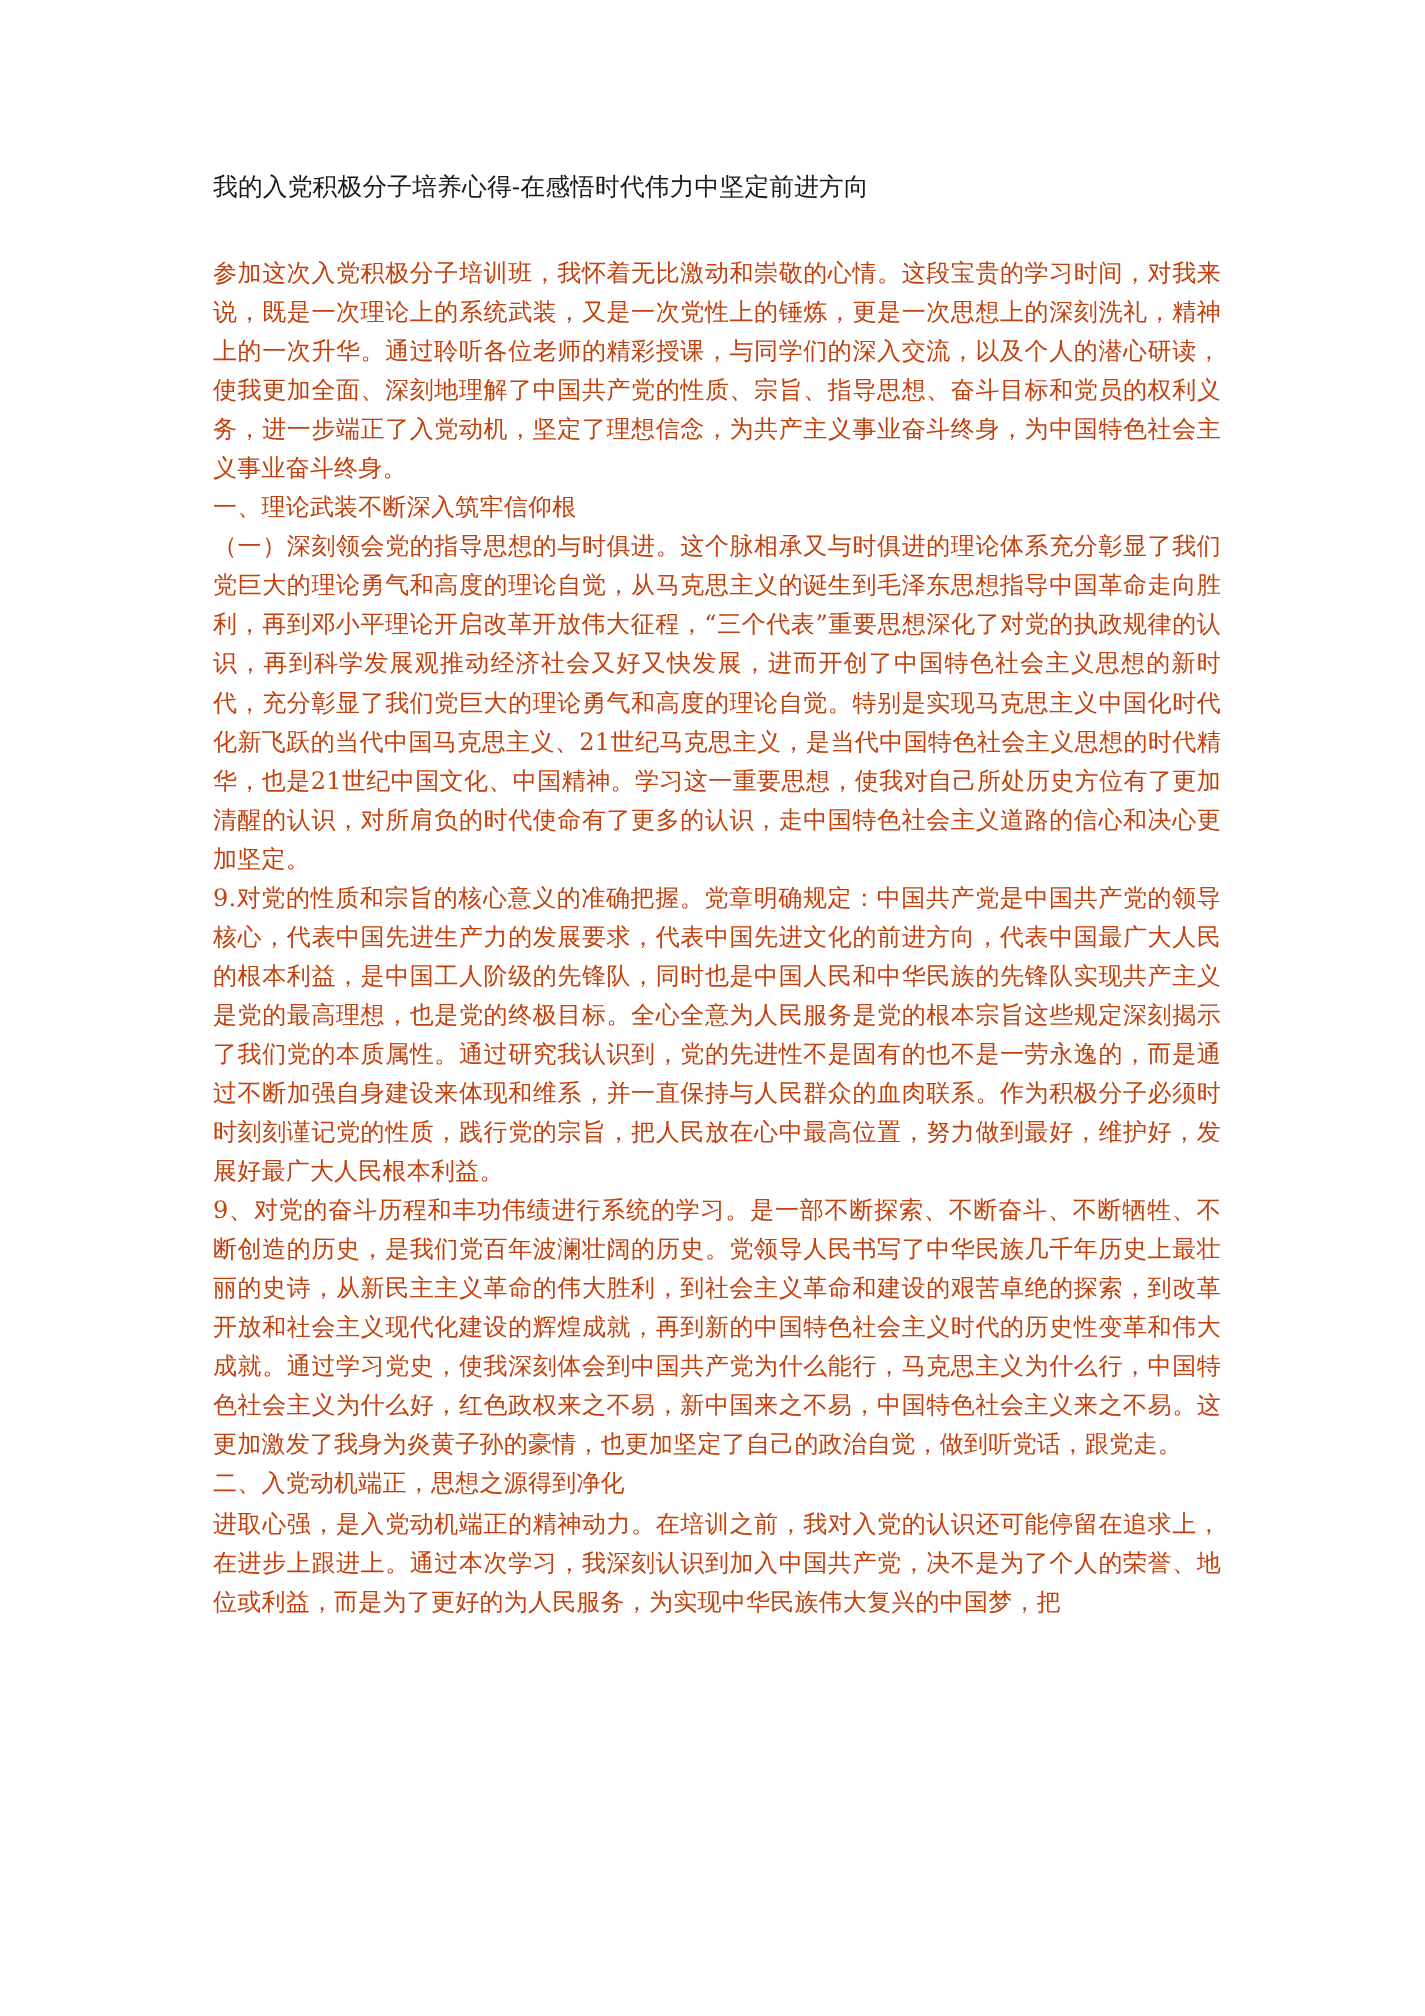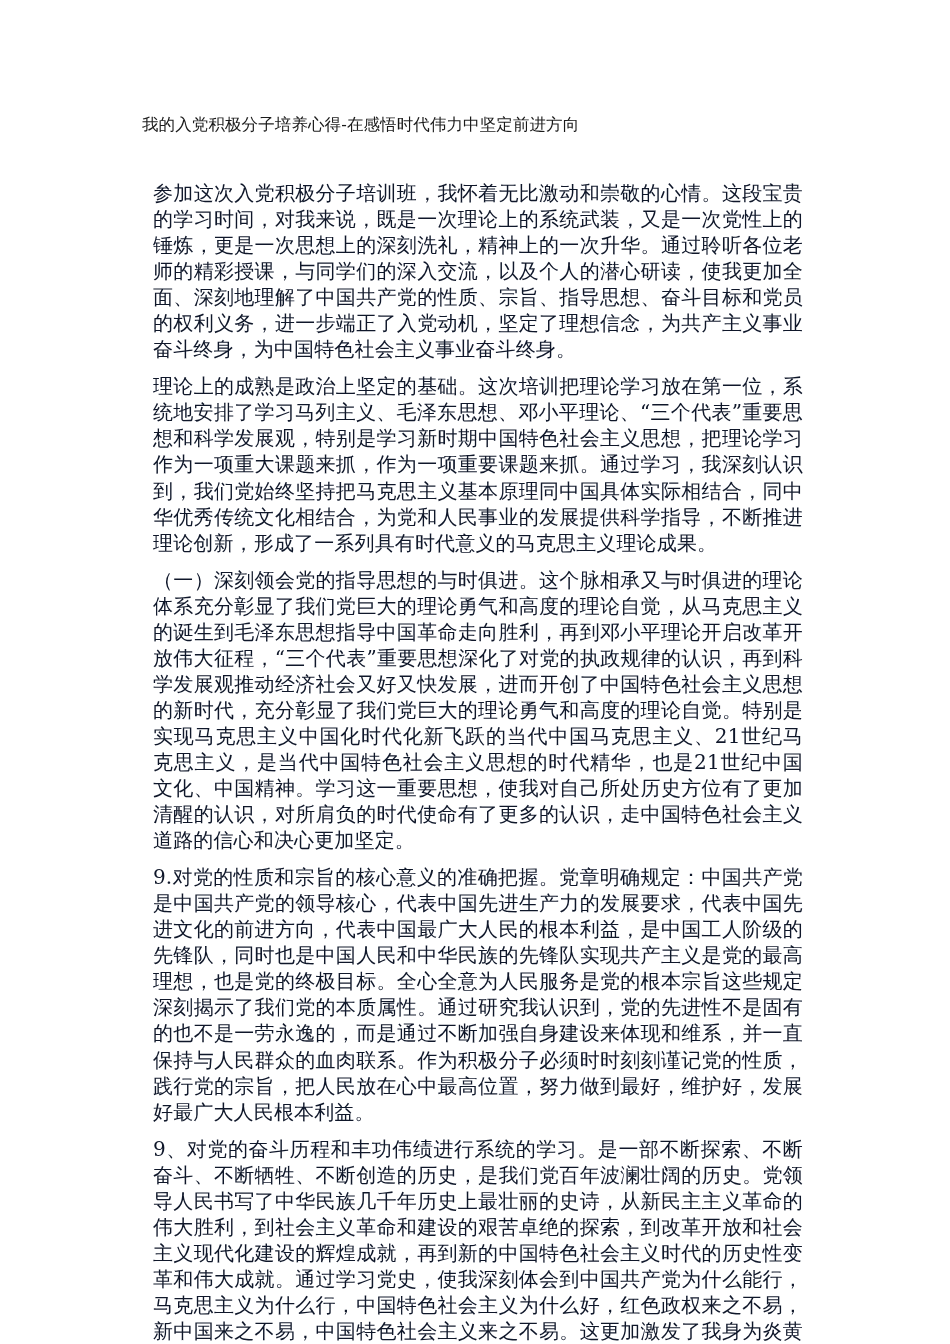--- a/index.html
+++ b/index.html
@@ -35,24 +35,24 @@
     letter-spacing: 0.1px;
     color: #1a1a1a;
     margin: 0;
     font-weight: normal;
     white-space: nowrap;
   }
   .title-gap {
     height: 31px;
   }
   .para {
-    font-size: 20px;
+    font-size: 16px;
     line-height: 26.05px;
-    color: #0f172a;
-    margin: 11px;
+    color: #c2410c;
+    margin: 0;
     text-align: justify;
     text-justify: inter-ideograph;
     word-break: break-all;
     letter-spacing: 0.15px;
   }
   .para.heading {
     text-align: left;
   }
 </style>
 </head>
@@ -60,26 +60,27 @@
 
 <div class="page">
   <div class="doc-body">
 
     <div class="doc-title">我的入党积极分子培养心得-在感悟时代伟力中坚定前进方向</div>
 
     <div class="title-gap"></div>
 
     <p class="para">参加这次入党积极分子培训班，我怀着无比激动和崇敬的心情。这段宝贵的学习时间，对我来说，既是一次理论上的系统武装，又是一次党性上的锤炼，更是一次思想上的深刻洗礼，精神上的一次升华。通过聆听各位老师的精彩授课，与同学们的深入交流，以及个人的潜心研读，使我更加全面、深刻地理解了中国共产党的性质、宗旨、指导思想、奋斗目标和党员的权利义务，进一步端正了入党动机，坚定了理想信念，为共产主义事业奋斗终身，为中国特色社会主义事业奋斗终身。</p>
 
+    <p class="para heading">一、理论武装不断深入筑牢信仰根</p>
 
-    <p class="para">理论上的成熟是政治上坚定的基础。这次培训把理论学习放在第一位，系统地安排了学习马列主义、毛泽东思想、邓小平理论、“三个代表”重要思想和科学发展观，特别是学习新时期中国特色社会主义思想，把理论学习作为一项重大课题来抓，作为一项重要课题来抓。通过学习，我深刻认识到，我们党始终坚持把马克思主义基本原理同中国具体实际相结合，同中华优秀传统文化相结合，为党和人民事业的发展提供科学指导，不断推进理论创新，形成了一系列具有时代意义的马克思主义理论成果。</p>
 
     <p class="para">（一）深刻领会党的指导思想的与时俱进。这个脉相承又与时俱进的理论体系充分彰显了我们党巨大的理论勇气和高度的理论自觉，从马克思主义的诞生到毛泽东思想指导中国革命走向胜利，再到邓小平理论开启改革开放伟大征程，“三个代表”重要思想深化了对党的执政规律的认识，再到科学发展观推动经济社会又好又快发展，进而开创了中国特色社会主义思想的新时代，充分彰显了我们党巨大的理论勇气和高度的理论自觉。特别是实现马克思主义中国化时代化新飞跃的当代中国马克思主义、21世纪马克思主义，是当代中国特色社会主义思想的时代精华，也是21世纪中国文化、中国精神。学习这一重要思想，使我对自己所处历史方位有了更加清醒的认识，对所肩负的时代使命有了更多的认识，走中国特色社会主义道路的信心和决心更加坚定。</p>
 
     <p class="para">9.对党的性质和宗旨的核心意义的准确把握。党章明确规定：中国共产党是中国共产党的领导核心，代表中国先进生产力的发展要求，代表中国先进文化的前进方向，代表中国最广大人民的根本利益，是中国工人阶级的先锋队，同时也是中国人民和中华民族的先锋队实现共产主义是党的最高理想，也是党的终极目标。全心全意为人民服务是党的根本宗旨这些规定深刻揭示了我们党的本质属性。通过研究我认识到，党的先进性不是固有的也不是一劳永逸的，而是通过不断加强自身建设来体现和维系，并一直保持与人民群众的血肉联系。作为积极分子必须时时刻刻谨记党的性质，践行党的宗旨，把人民放在心中最高位置，努力做到最好，维护好，发展好最广大人民根本利益。</p>
 
     <p class="para">9、对党的奋斗历程和丰功伟绩进行系统的学习。是一部不断探索、不断奋斗、不断牺牲、不断创造的历史，是我们党百年波澜壮阔的历史。党领导人民书写了中华民族几千年历史上最壮丽的史诗，从新民主主义革命的伟大胜利，到社会主义革命和建设的艰苦卓绝的探索，到改革开放和社会主义现代化建设的辉煌成就，再到新的中国特色社会主义时代的历史性变革和伟大成就。通过学习党史，使我深刻体会到中国共产党为什么能行，马克思主义为什么行，中国特色社会主义为什么好，红色政权来之不易，新中国来之不易，中国特色社会主义来之不易。这更加激发了我身为炎黄子孙的豪情，也更加坚定了自己的政治自觉，做到听党话，跟党走。</p>
 
+    <p class="para heading">二、入党动机端正，思想之源得到净化</p>
 
     <p class="para">进取心强，是入党动机端正的精神动力。在培训之前，我对入党的认识还可能停留在追求上，在进步上跟进上。通过本次学习，我深刻认识到加入中国共产党，决不是为了个人的荣誉、地位或利益，而是为了更好的为人民服务，为实现中华民族伟大复兴的中国梦，把</p>
 
   </div>
 </div>
 
 </body></html>

